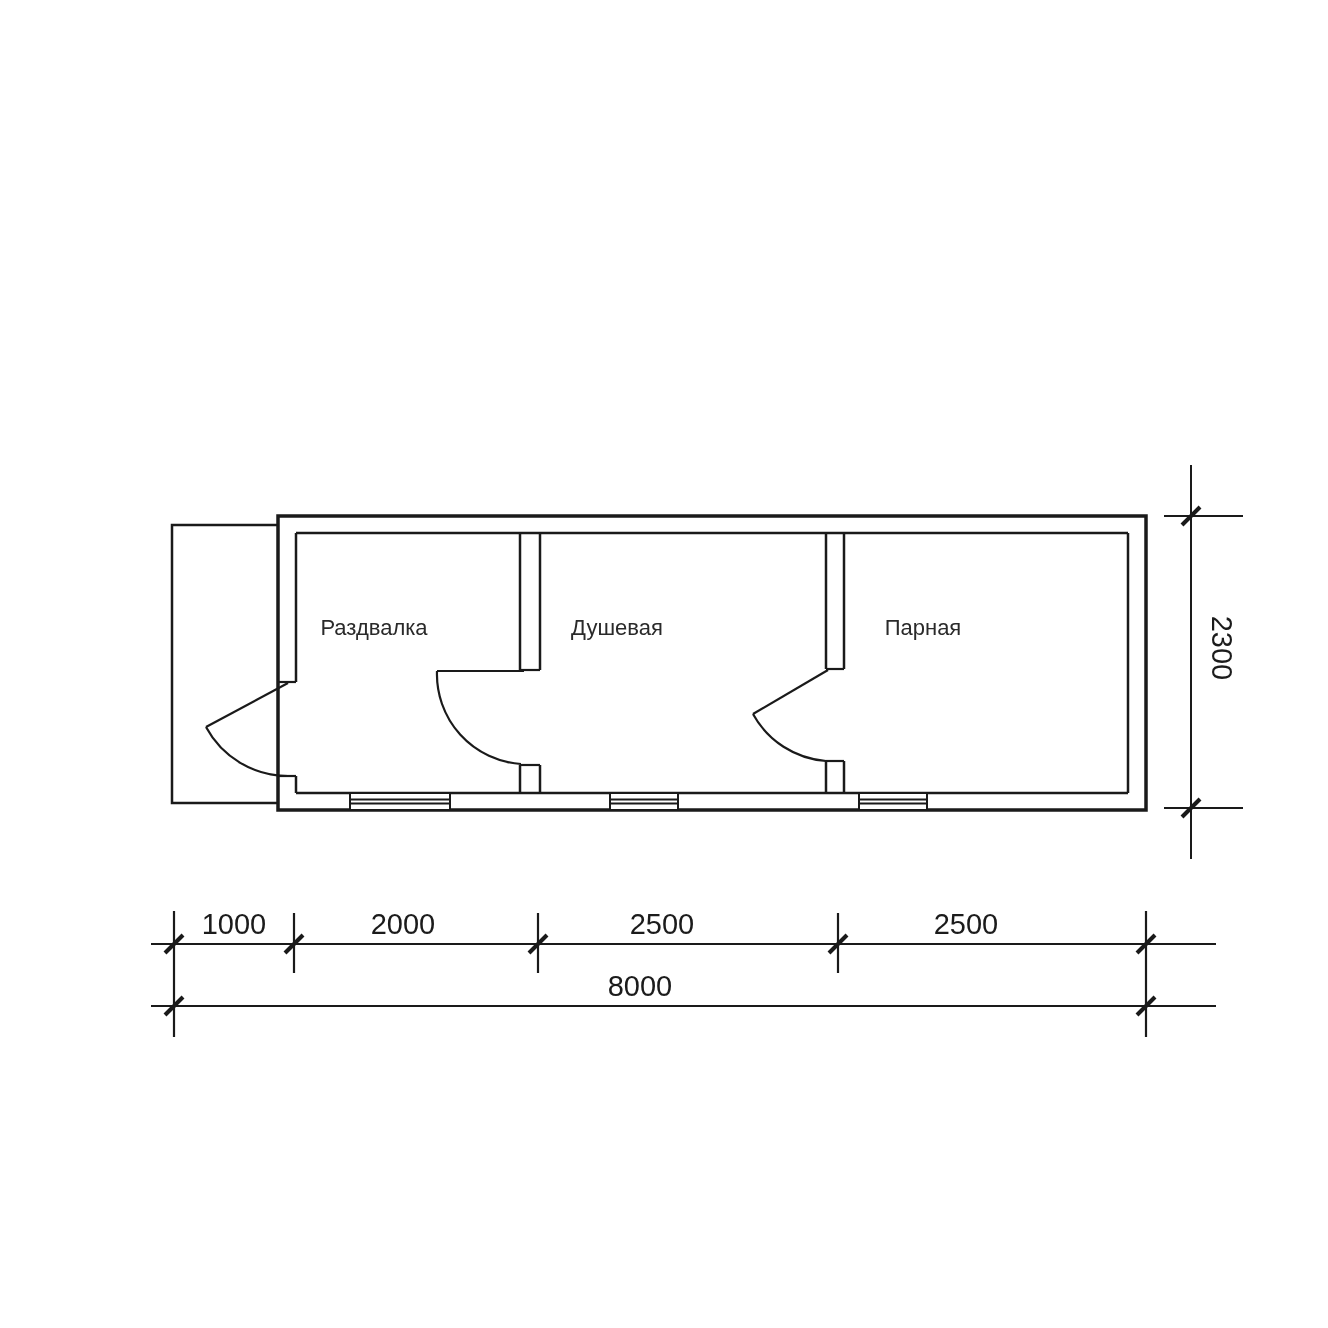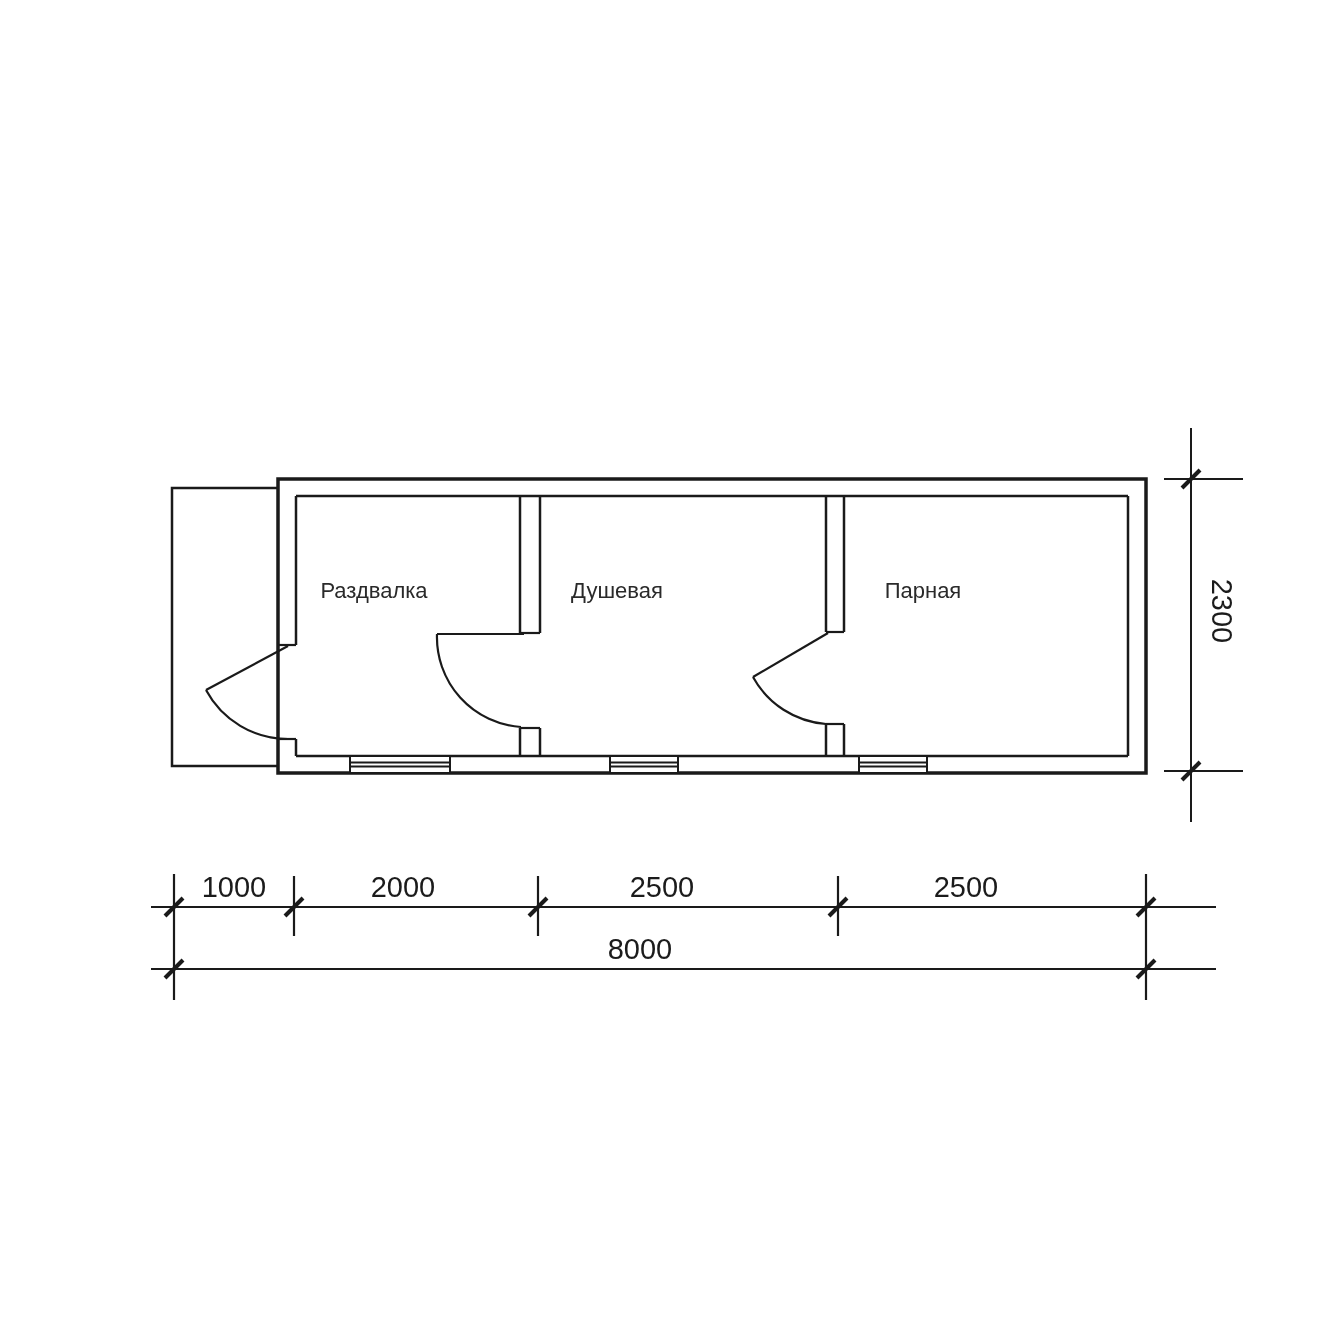--- a/index.html
+++ b/index.html
@@ -7,20 +7,21 @@
     padding: 0;
     background: #ffffff;
   }
   .canvas {
     position: relative;
     width: 1328px;
     height: 1076px;
     background: #ffffff;
     overflow: hidden;
     font-family: "Liberation Sans", sans-serif;
+    margin-top: 37px;
   }
   svg text {
     font-family: "Liberation Sans", sans-serif;
   }
   .room-label {
     font-size: 22px;
     fill: #2a2a2a;
   }
   .dim-label {
     font-size: 29px;

